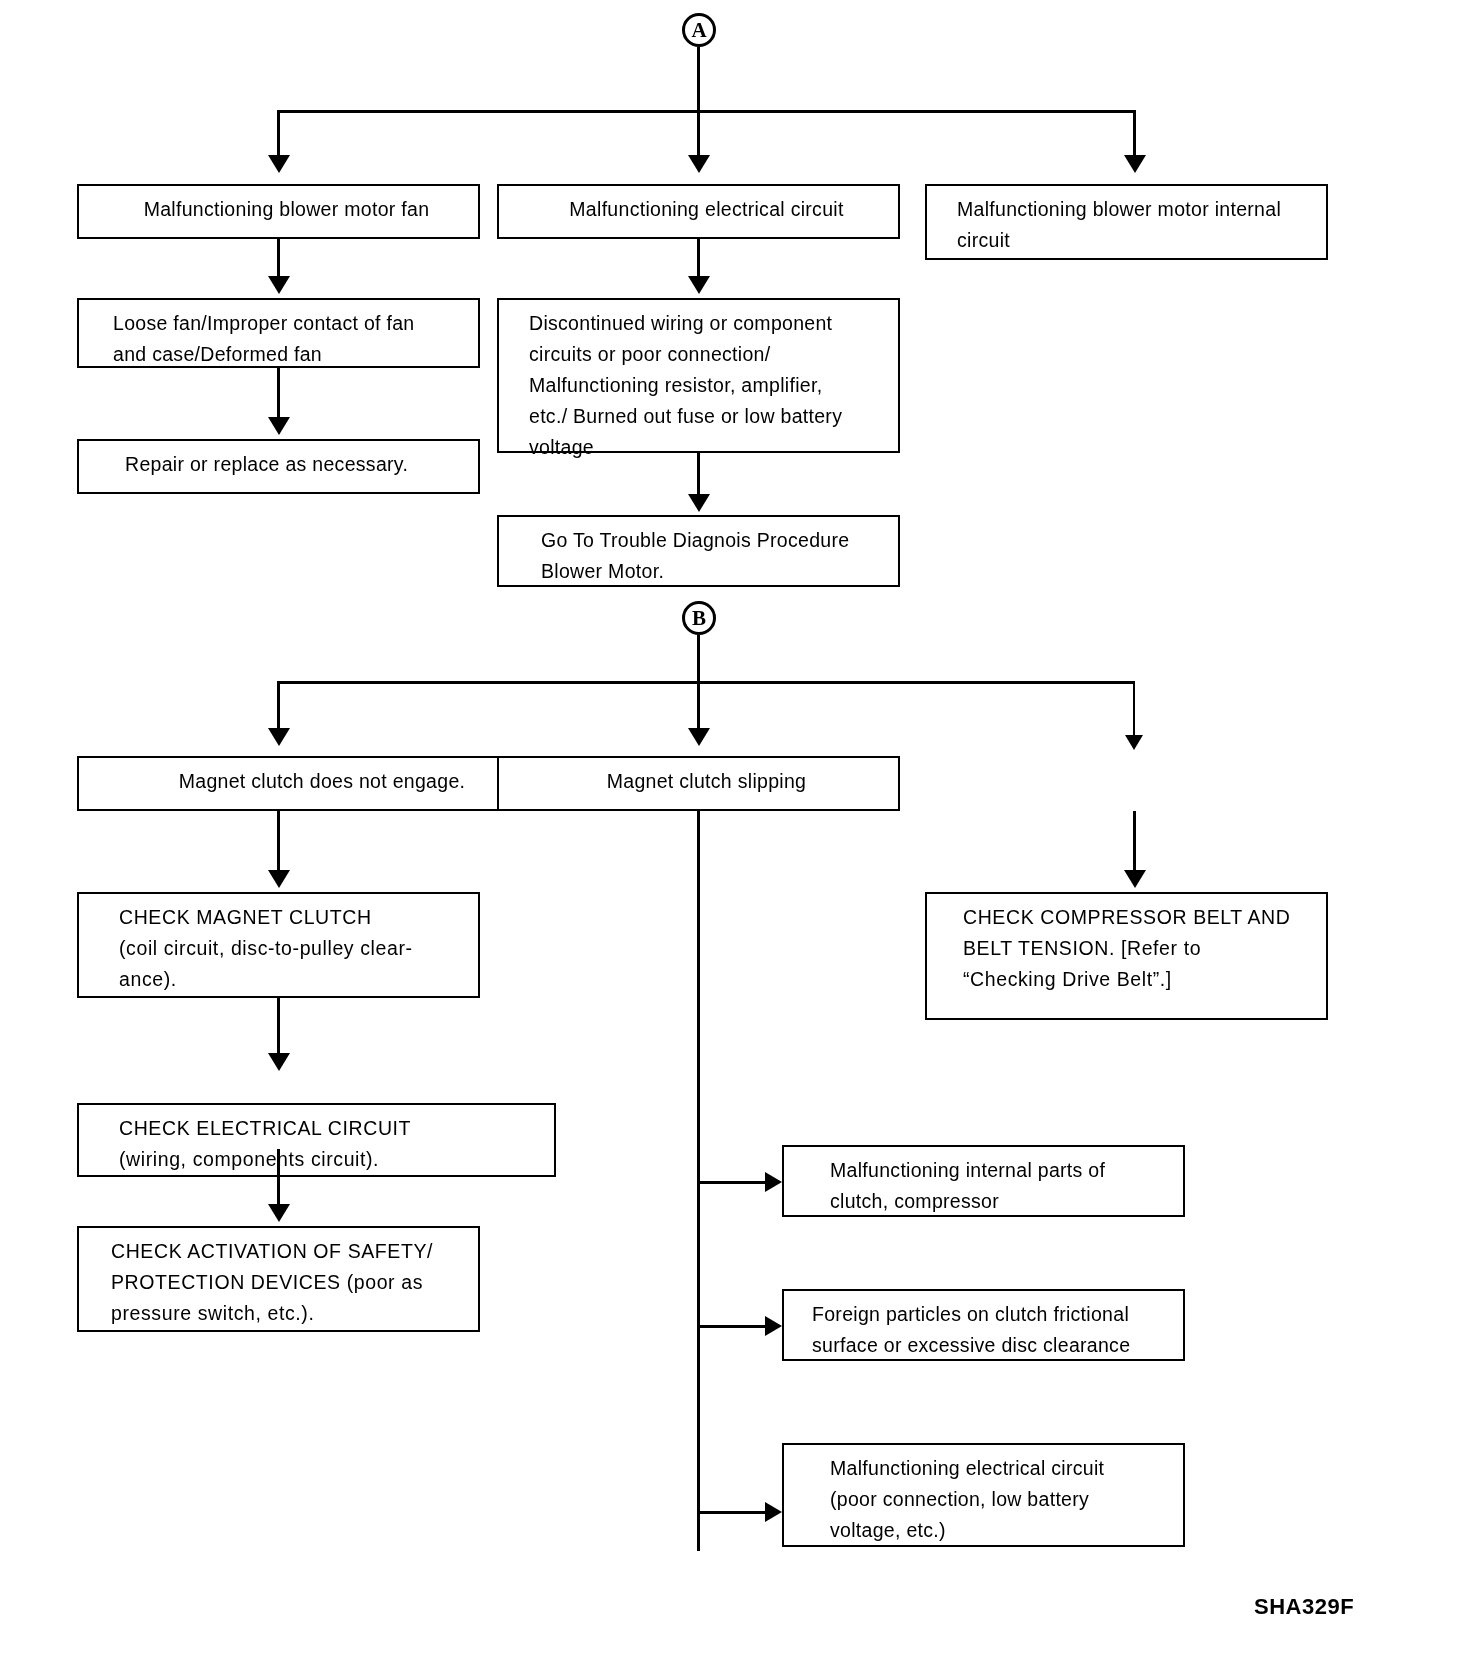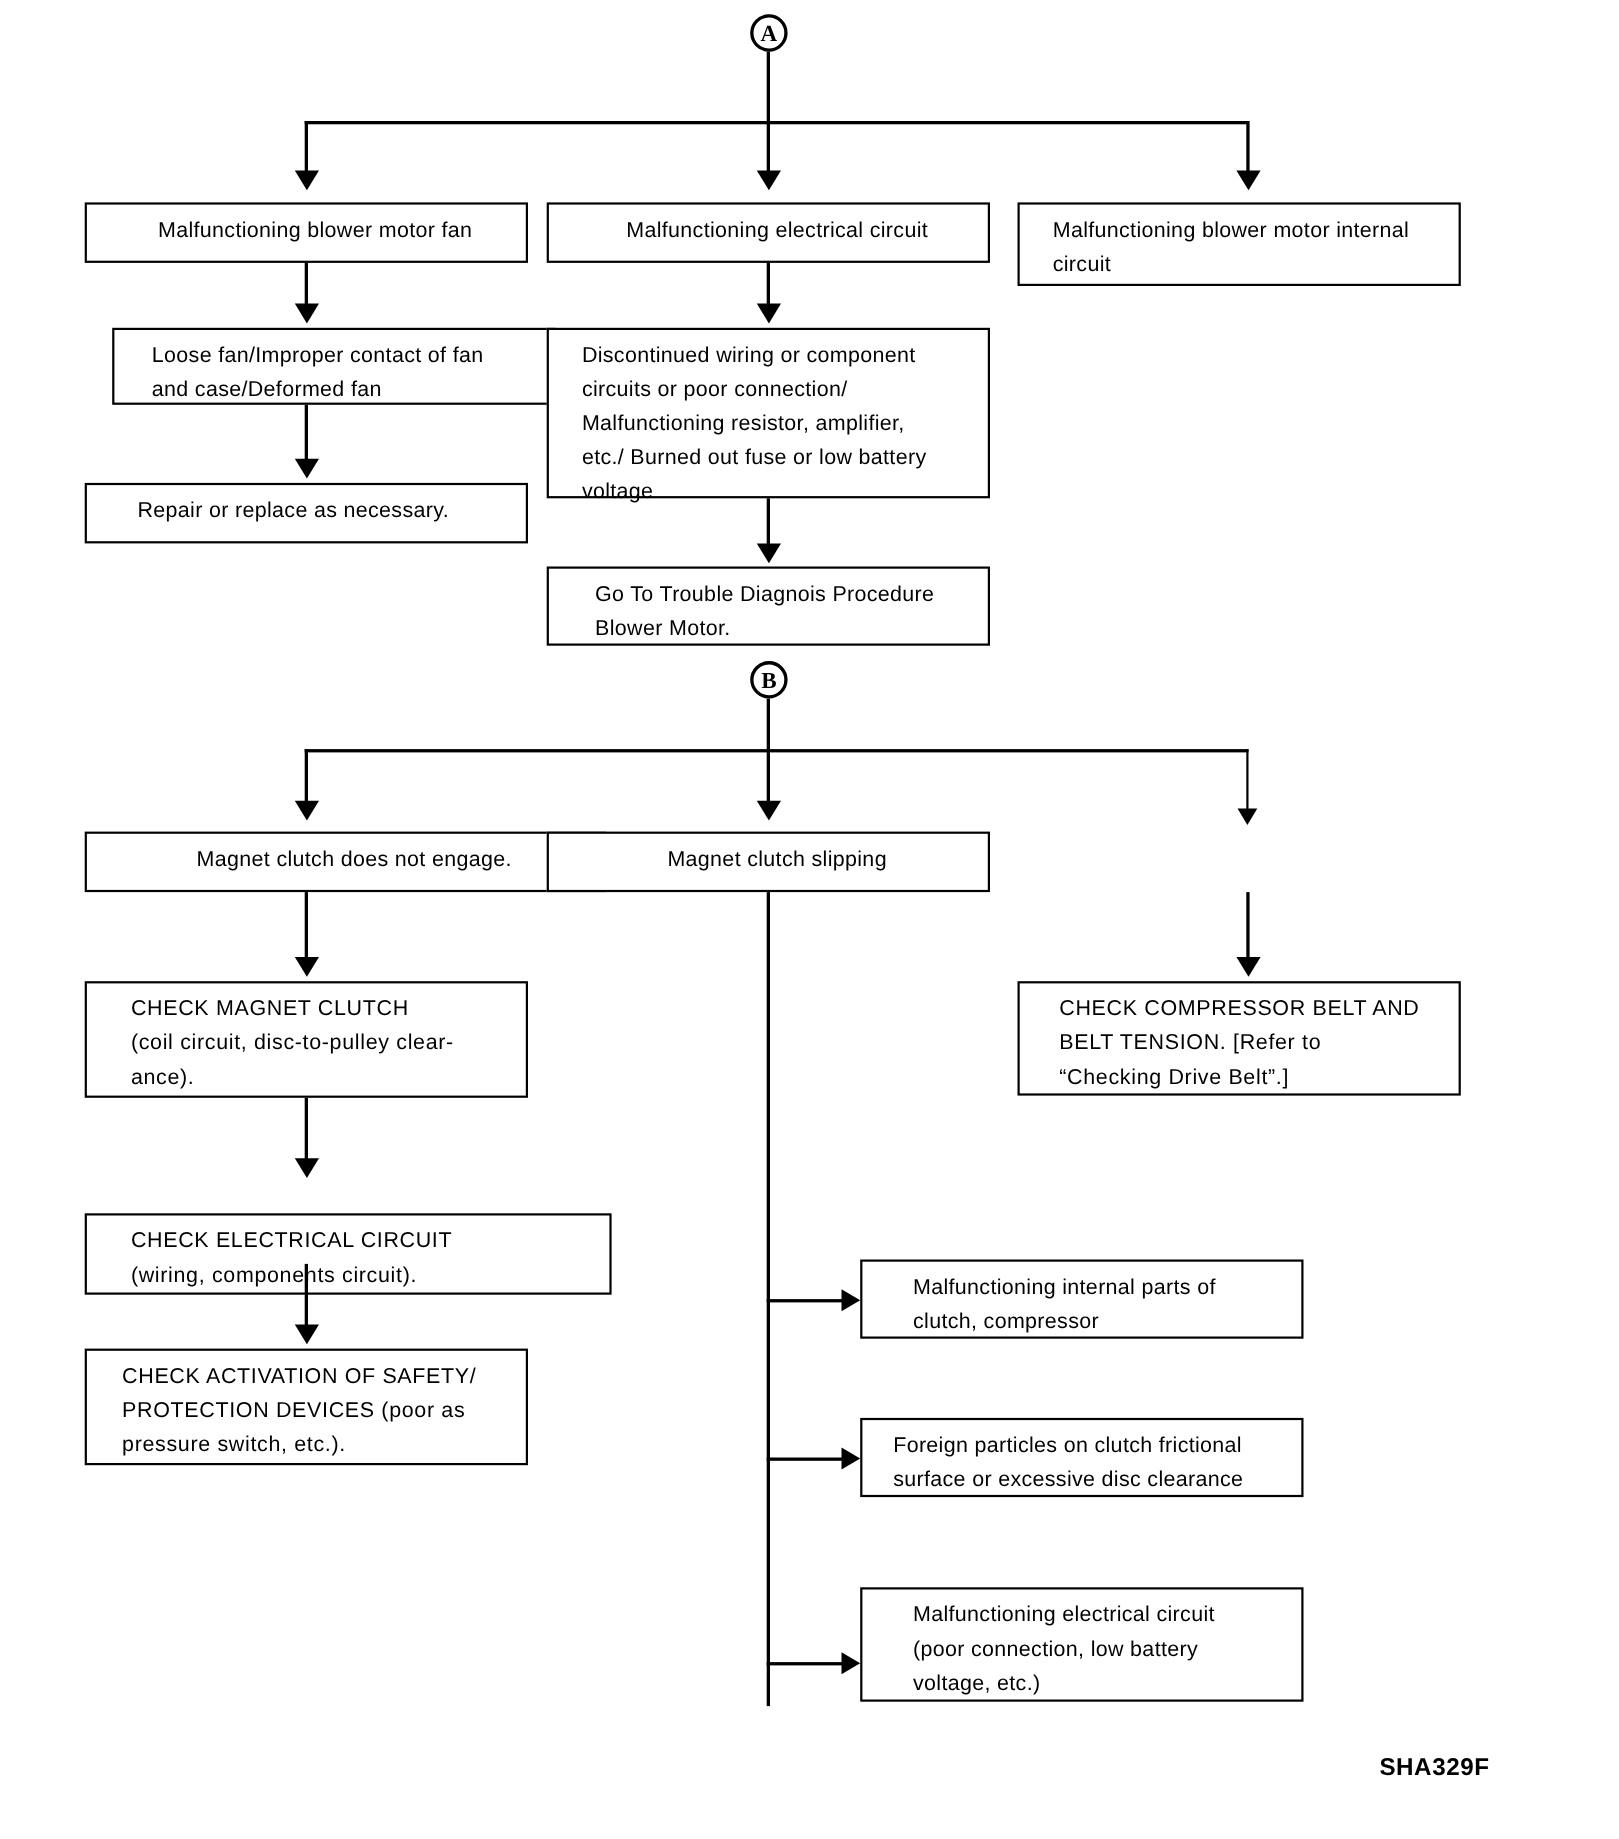--- a/index.html
+++ b/index.html
@@ -119,21 +119,21 @@
 
   <div class="box" style="left:925px; top:184px; width:403px; height:76px; padding-left:30px;">Malfunctioning blower motor internal
 circuit</div>
 
   <div class="vline" style="left:277px; top:239px; height:40px;"></div>
   <div class="arrow-down" style="left:268px; top:276px;"></div>
 
   <div class="vline" style="left:697px; top:239px; height:40px;"></div>
   <div class="arrow-down" style="left:688px; top:276px;"></div>
 
-  <div class="box" style="left:77px; top:298px; width:403px; height:70px; padding-left:34px;margin-left:25px;">Loose fan/Improper contact of fan
+  <div class="box" style="left:77px; top:298px; width:403px; height:70px; padding-left:34px;">Loose fan/Improper contact of fan
 and case/Deformed fan</div>
 
   <div class="box" style="left:497px; top:298px; width:403px; height:155px; padding-left:30px;">Discontinued wiring or component
 circuits or poor connection/
 Malfunctioning resistor, amplifier,
 etc./ Burned out fuse or low battery
 voltage</div>
 
   <div class="vline" style="left:277px; top:368px; height:52px;"></div>
   <div class="arrow-down" style="left:268px; top:417px;"></div>
@@ -179,21 +179,21 @@
   <div class="vline" style="left:277px; top:1149px; height:58px;"></div>
   <div class="arrow-down" style="left:268px; top:1204px;"></div>
 
   <div class="box caps" style="left:77px; top:1226px; width:403px; height:106px; padding-left:32px;">CHECK ACTIVATION OF SAFETY/
 PROTECTION DEVICES (poor as
 pressure switch, etc.).</div>
 
   <div class="vline" style="left:1133px; top:811px; height:62px;"></div>
   <div class="arrow-down" style="left:1124px; top:870px;"></div>
 
-  <div class="box caps" style="left:925px; top:892px; width:403px; height:104px; padding-left:36px;">CHECK COMPRESSOR BELT AND
+  <div class="box caps" style="left:925px; top:892px; width:403px; height:128px; padding-left:36px;">CHECK COMPRESSOR BELT AND
 BELT TENSION. [Refer to
 “Checking Drive Belt”.]</div>
 
   <div class="vline" style="left:697px; top:811px; height:740px;"></div>
 
   <div class="hline" style="left:697px; top:1181px; width:76px;"></div>
   <div class="arrow-right" style="left:765px; top:1172px;"></div>
 
   <div class="hline" style="left:697px; top:1325px; width:76px;"></div>
   <div class="arrow-right" style="left:765px; top:1316px;"></div>

